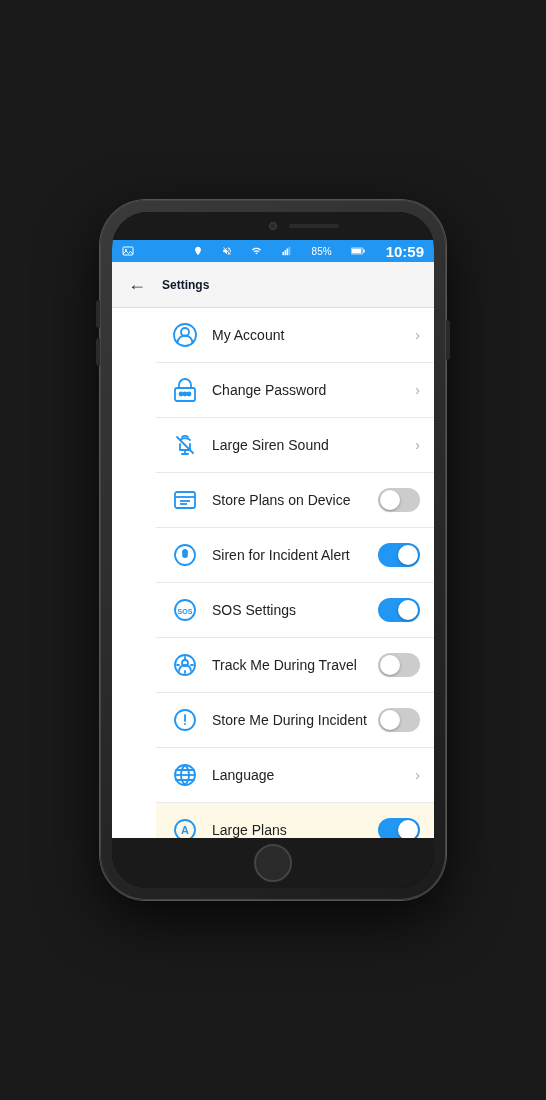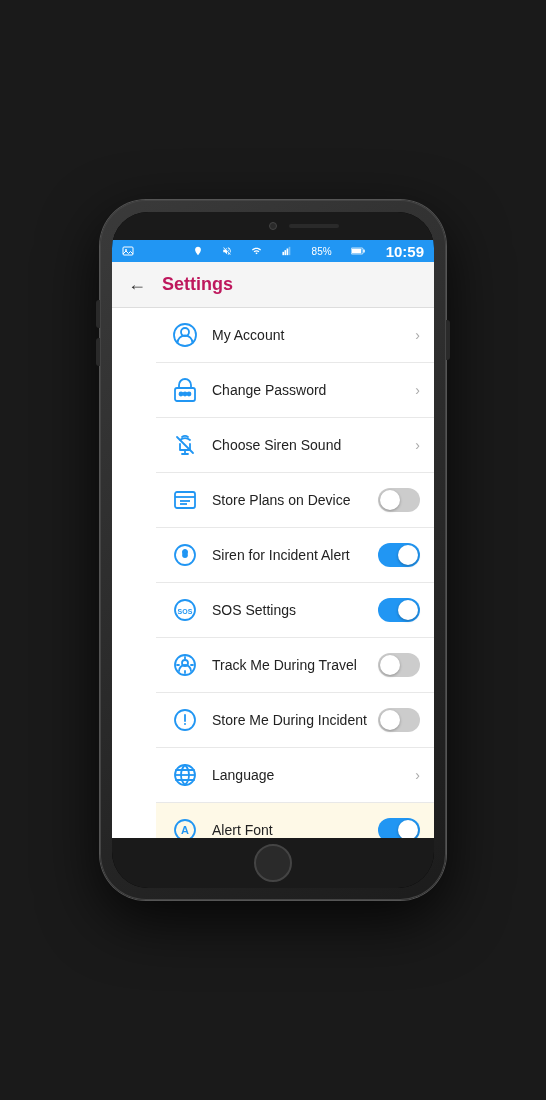--- a/index.html
+++ b/index.html
@@ -111,23 +111,23 @@
     }
 
     .back-arrow {
       font-size: 18px;
       color: #333;
       margin-right: 16px;
       cursor: pointer;
     }
 
     .settings-title {
-      font-size: 18px;
+      font-size: 12px;
       font-weight: 600;
-      color: #be185d;
+      color: #0f172a;
     }
 
     
     .settings-list {
       background: white;
       margin-top: 0;
     }
 
     .settings-item {
       display: flex;
@@ -358,21 +358,21 @@
           <div class="item-icon">
             <svg viewBox="0 0 26 26" fill="none" stroke="#2196F3" stroke-width="1.8">
               <line x1="5" y1="5" x2="21" y2="21" stroke-linecap="round"></line>
               <path d="M10 5a5 5 0 016 0" stroke-linecap="round"></path>
               <path d="M8 8a8 8 0 0110 0" stroke-linecap="round"></path>
               <path d="M8 12v6h10v-6" stroke-linecap="round" stroke-linejoin="round"></path>
               <line x1="13" y1="18" x2="13" y2="22" stroke-linecap="round"></line>
               <line x1="10" y1="22" x2="16" y2="22" stroke-linecap="round"></line>
             </svg>
           </div>
-          <span class="item-label">Choose Siren Sound</span>
+          <span class="item-label">Large Siren Sound</span>
           <div class="item-action">
             <span class="chevron">›</span>
           </div>
         </div>
 
         <div class="settings-item">
           <div class="item-icon">
             <svg viewBox="0 0 26 26" fill="none" stroke="#2196F3" stroke-width="1.8">
               <rect x="3" y="5" width="20" height="16" rx="2"></rect>
               <line x1="3" y1="10" x2="23" y2="10"></line>
@@ -468,21 +468,21 @@
           </div>
         </div>
 
         <div class="settings-item highlighted">
           <div class="item-icon">
             <svg viewBox="0 0 26 26" fill="none" stroke="#2196F3" stroke-width="1.8">
               <circle cx="13" cy="13" r="10"></circle>
               <text x="13" y="17" text-anchor="middle" font-size="11" fill="#2196F3" stroke="none" font-weight="bold" font-family="Arial">A</text>
             </svg>
           </div>
-          <span class="item-label">Alert Font</span>
+          <span class="item-label">Large Plans</span>
           <div class="item-action">
             <div class="toggle on">
               <div class="toggle-knob"></div>
             </div>
           </div>
         </div>
 
       </div>
     </div>
 

